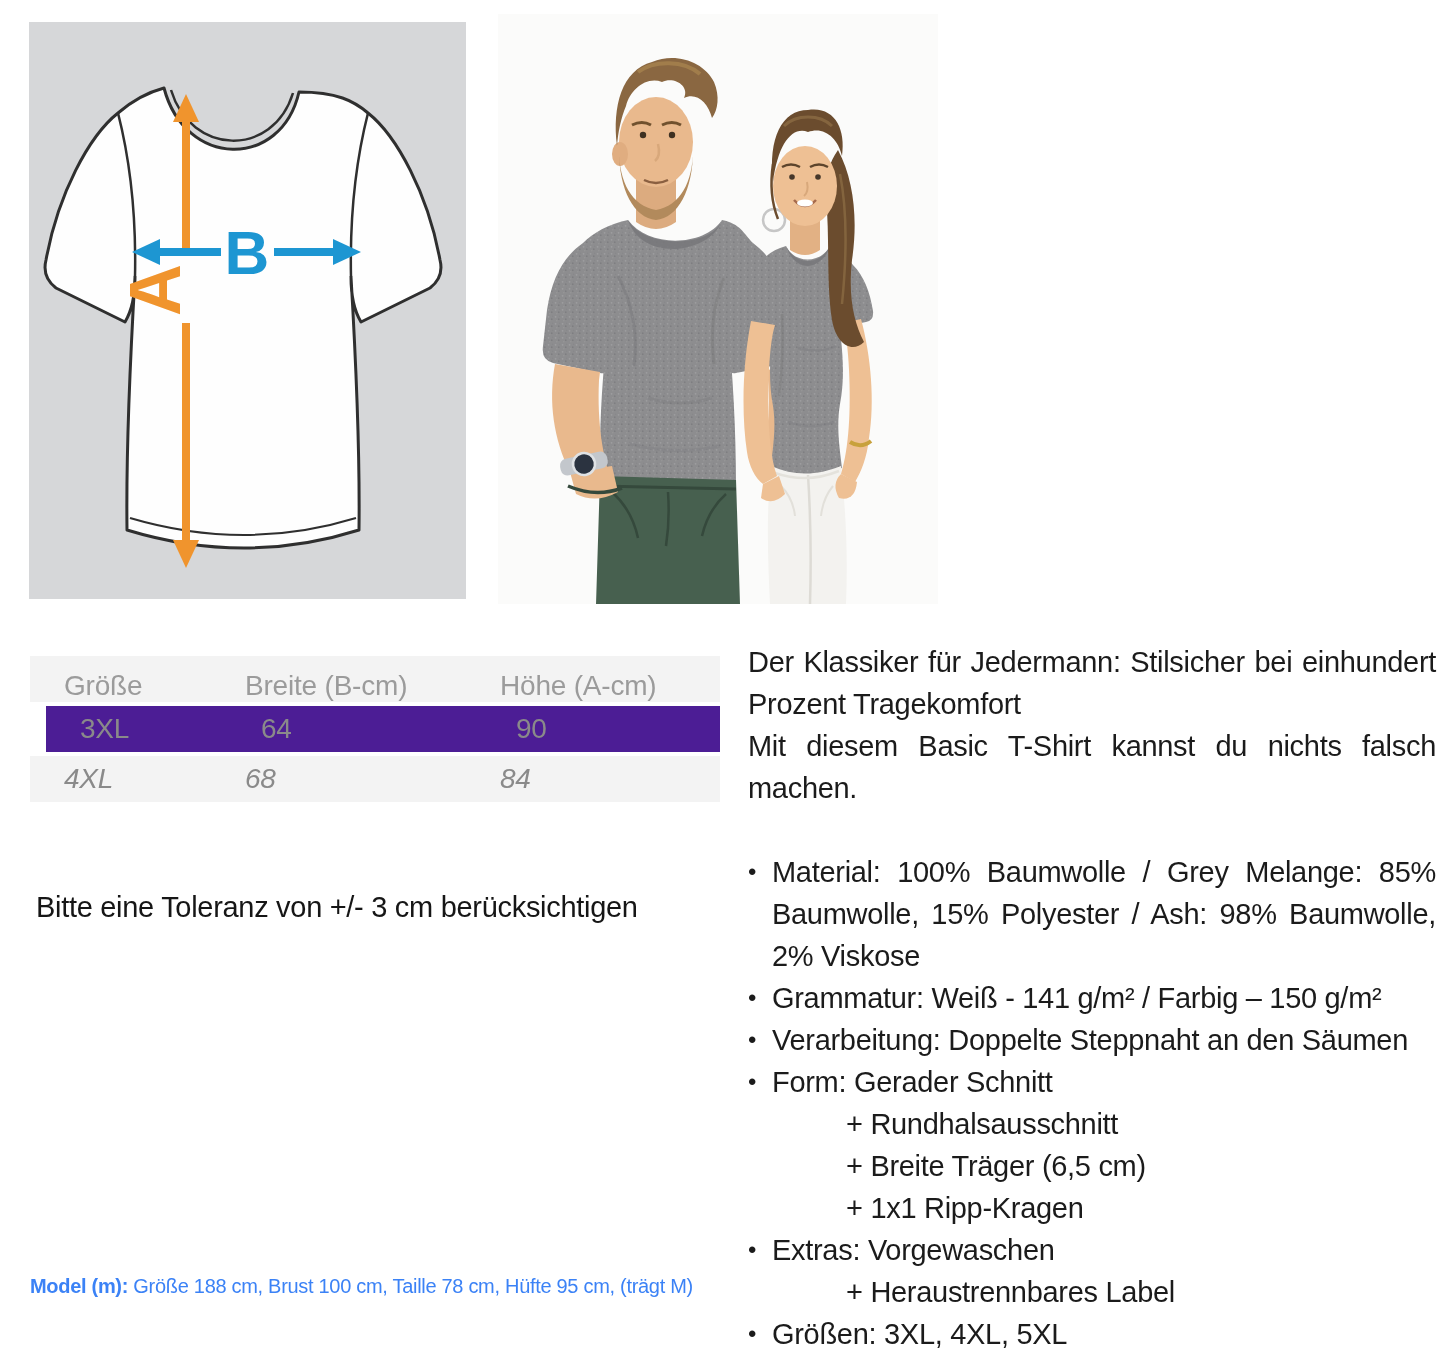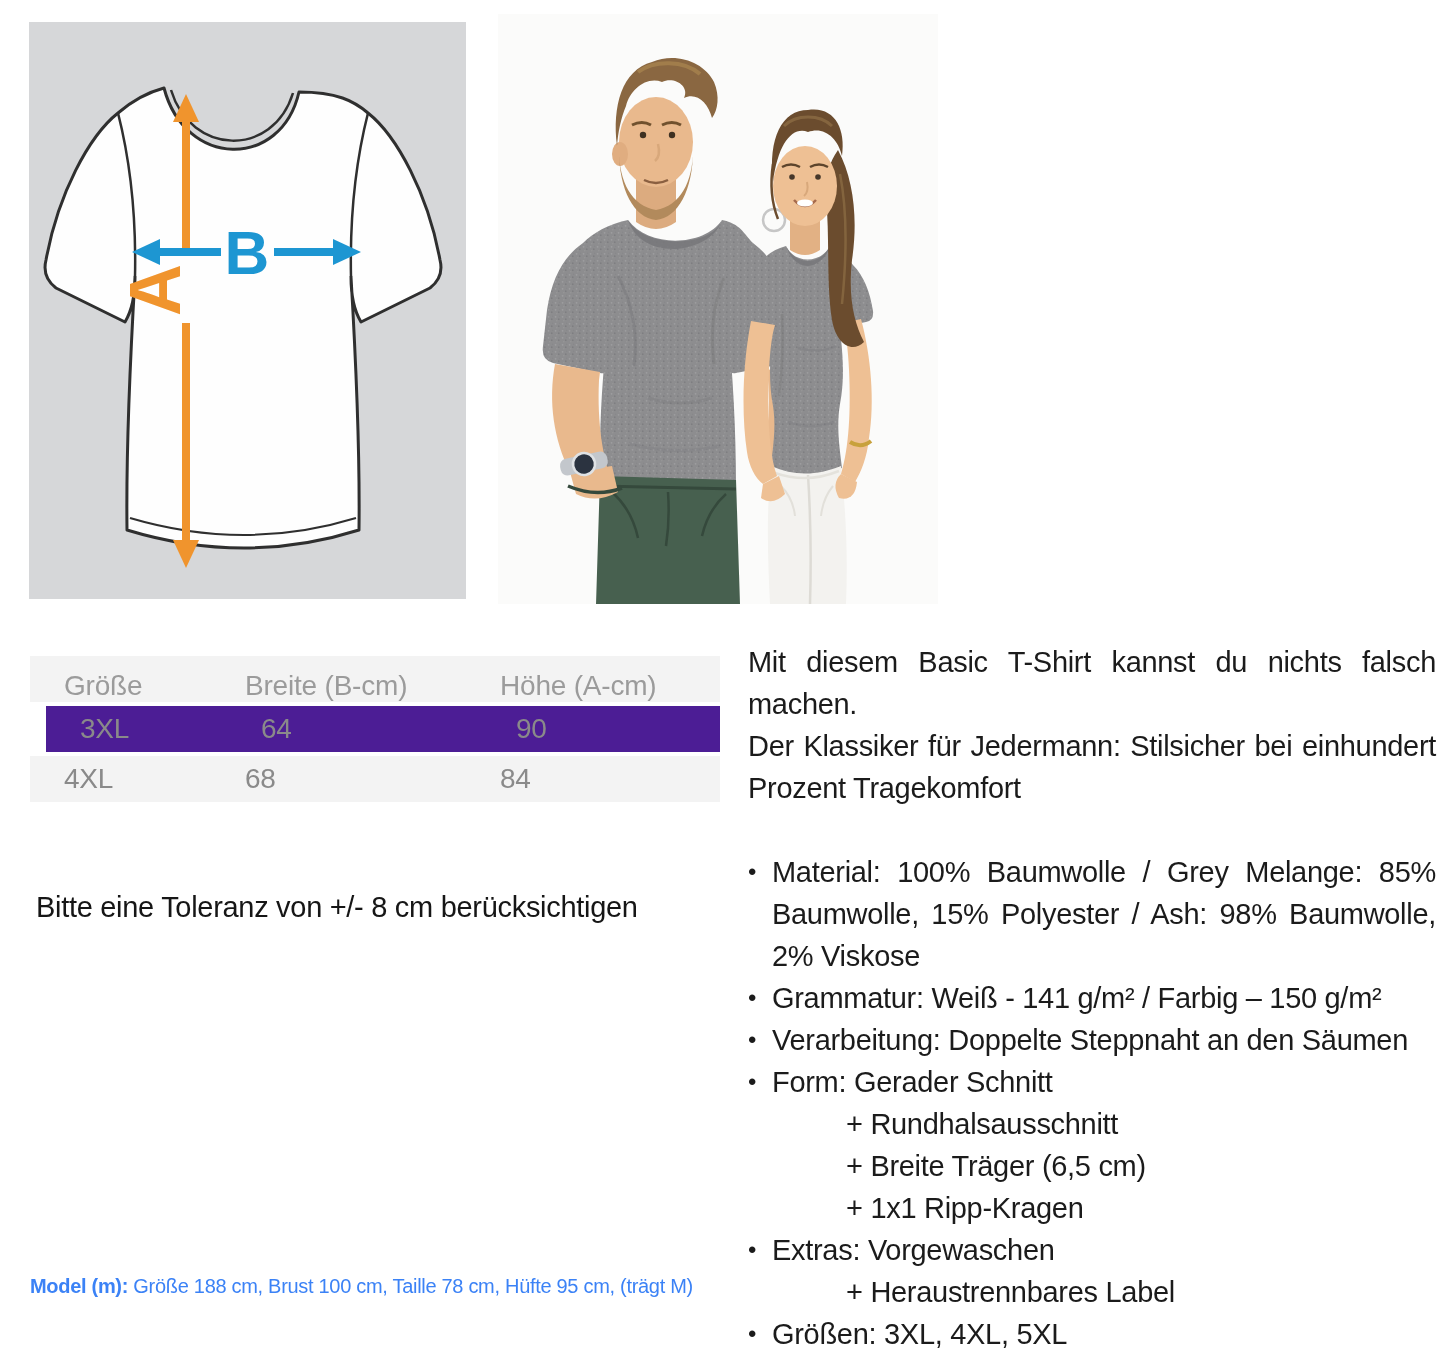--- a/index.html
+++ b/index.html
@@ -26,21 +26,21 @@
   .size-table {
     position:absolute; left:30px; top:656px; width:690px;
     font-size:28px; letter-spacing:-0.2px;
   }
   .size-row {
     display:flex; align-items:center; height:46px; margin-bottom:4px;
     padding-left:34px;
   }
   .size-row.head  { background:#f3f3f3; color:#9b9b9b;align-items:flex-end; }
   .size-row.odd   { background:#4c1d95; color:#8a8a8a;margin-left:16px; }
-  .size-row.even  { background:#f3f3f3; color:#8a8a8a; }
+  .size-row.even  { background:#f3f3f3; color:#8a8a8a;font-style:italic; }
   .c1 { width:181px; }
   .c2 { width:255px; }
   .c3 { flex:1; }
 
   .tolerance {
     position:absolute; left:36px; top:891px; width:660px;
     font-size:29px; color:#161616; letter-spacing:-0.3px;
   }
 
   .model-info {
@@ -278,29 +278,29 @@
       <div class="c2">64</div>
       <div class="c3">90</div>
     </div>
     <div class="size-row even">
       <div class="c1">4XL</div>
       <div class="c2">68</div>
       <div class="c3">84</div>
     </div>
   </div>
 
-  <div class="tolerance">Bitte eine Toleranz von +/- 8 cm berücksichtigen</div>
+  <div class="tolerance">Bitte eine Toleranz von +/- 3 cm berücksichtigen</div>
 
   <div class="model-info">
     <span class="b">Model (m):</span><span> Größe 188 cm, Brust 100 cm, Taille 78 cm, Hüfte 95 cm, (trägt M)</span>
   </div>
 
   <div class="description">
+    <p>Der Klassiker für Jedermann: Stilsicher bei einhundert Prozent Tragekomfort</p>
     <p>Mit diesem Basic T-Shirt kannst du nichts falsch machen.</p>
-    <p>Der Klassiker für Jedermann: Stilsicher bei einhundert Prozent Tragekomfort</p>
 
     <ul class="bullets">
       <li>
         <span class="marker">•</span>
         <div class="li-body">
           <div class="li-text">Material: 100% Baumwolle / Grey Melange: 85% Baumwolle, 15% Polyester / Ash: 98% Baumwolle, 2% Viskose</div>
         </div>
       </li>
       <li>
         <span class="marker">•</span>

